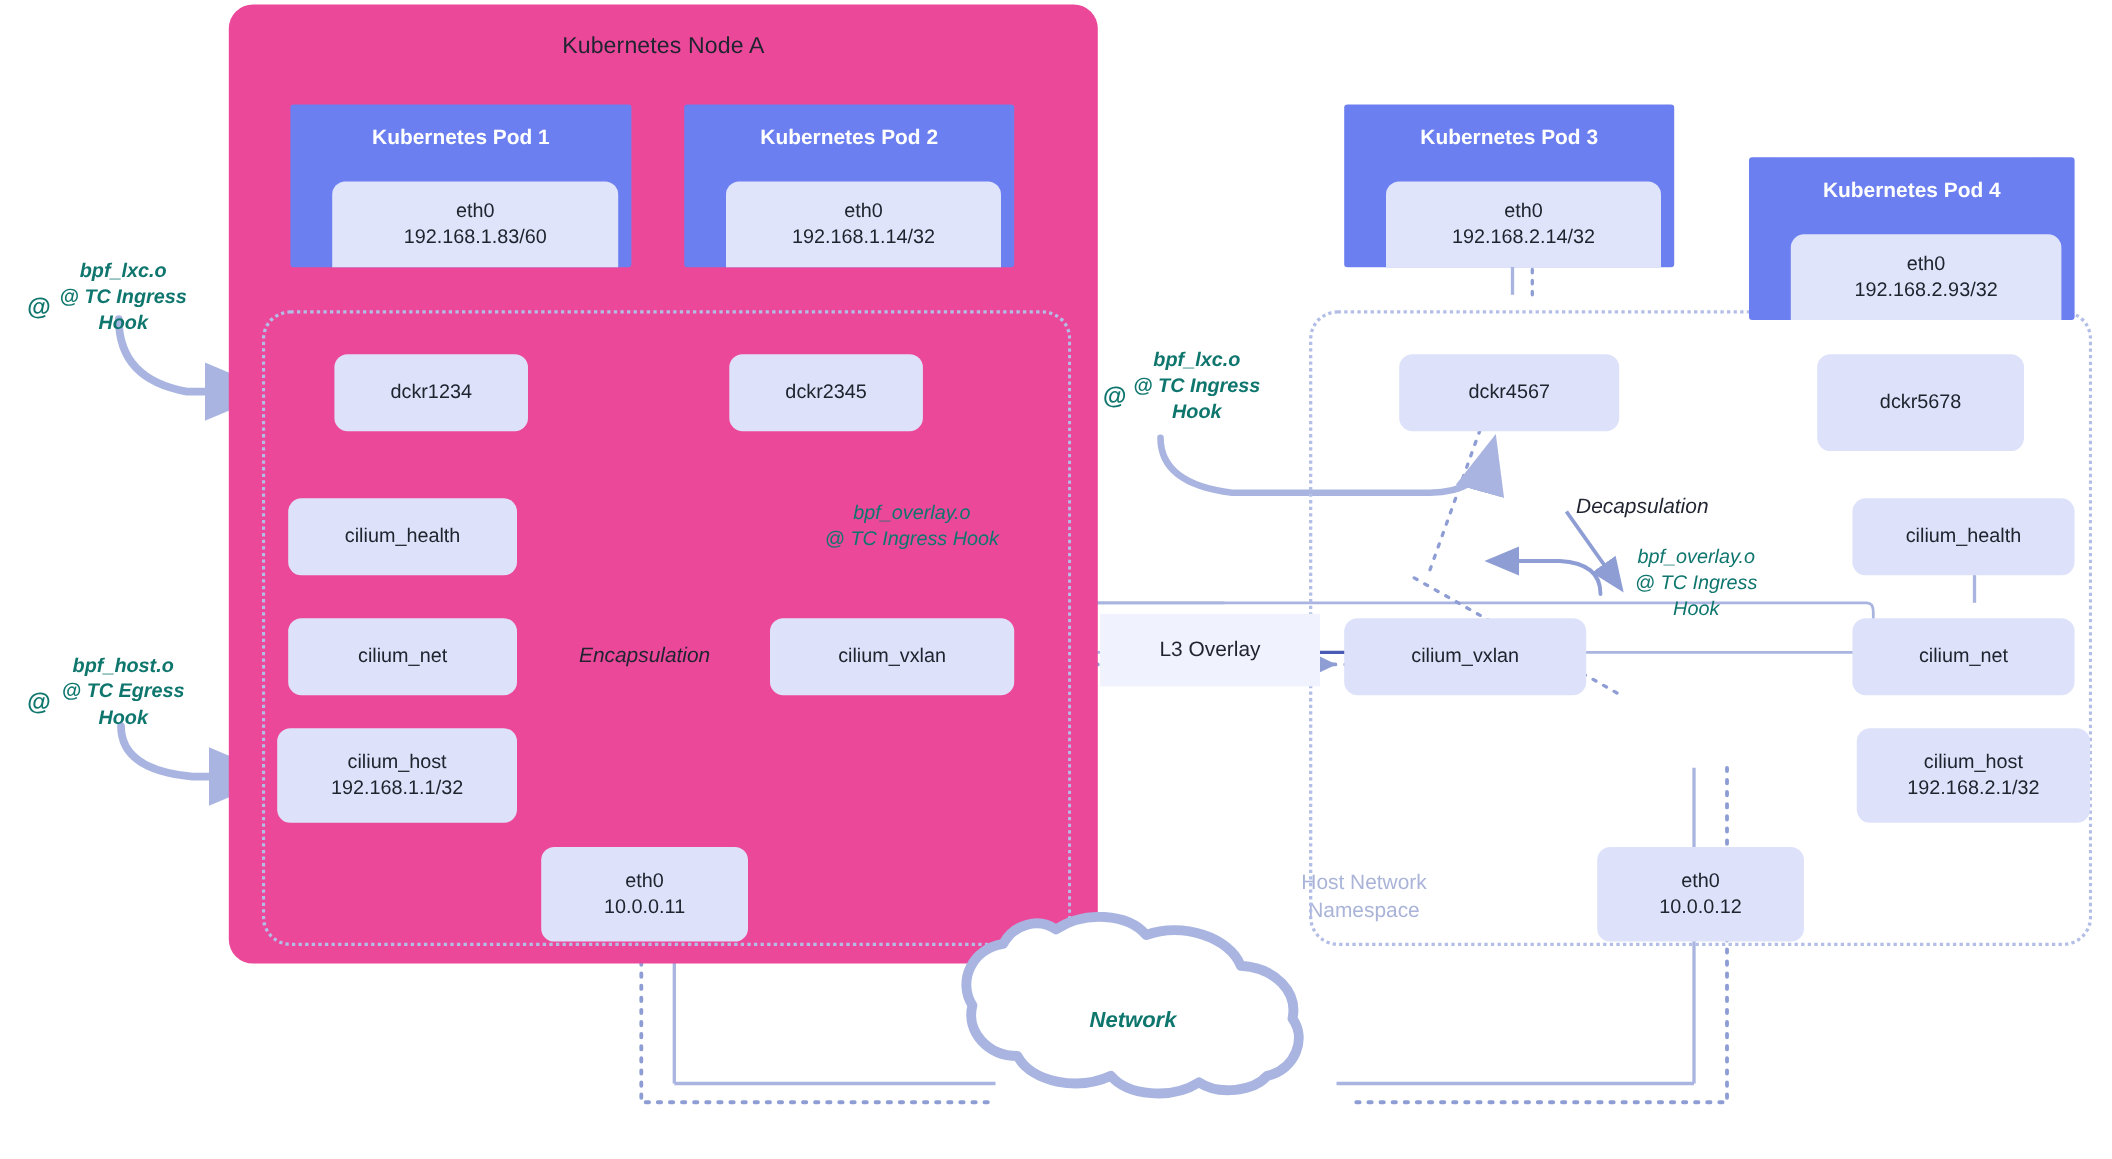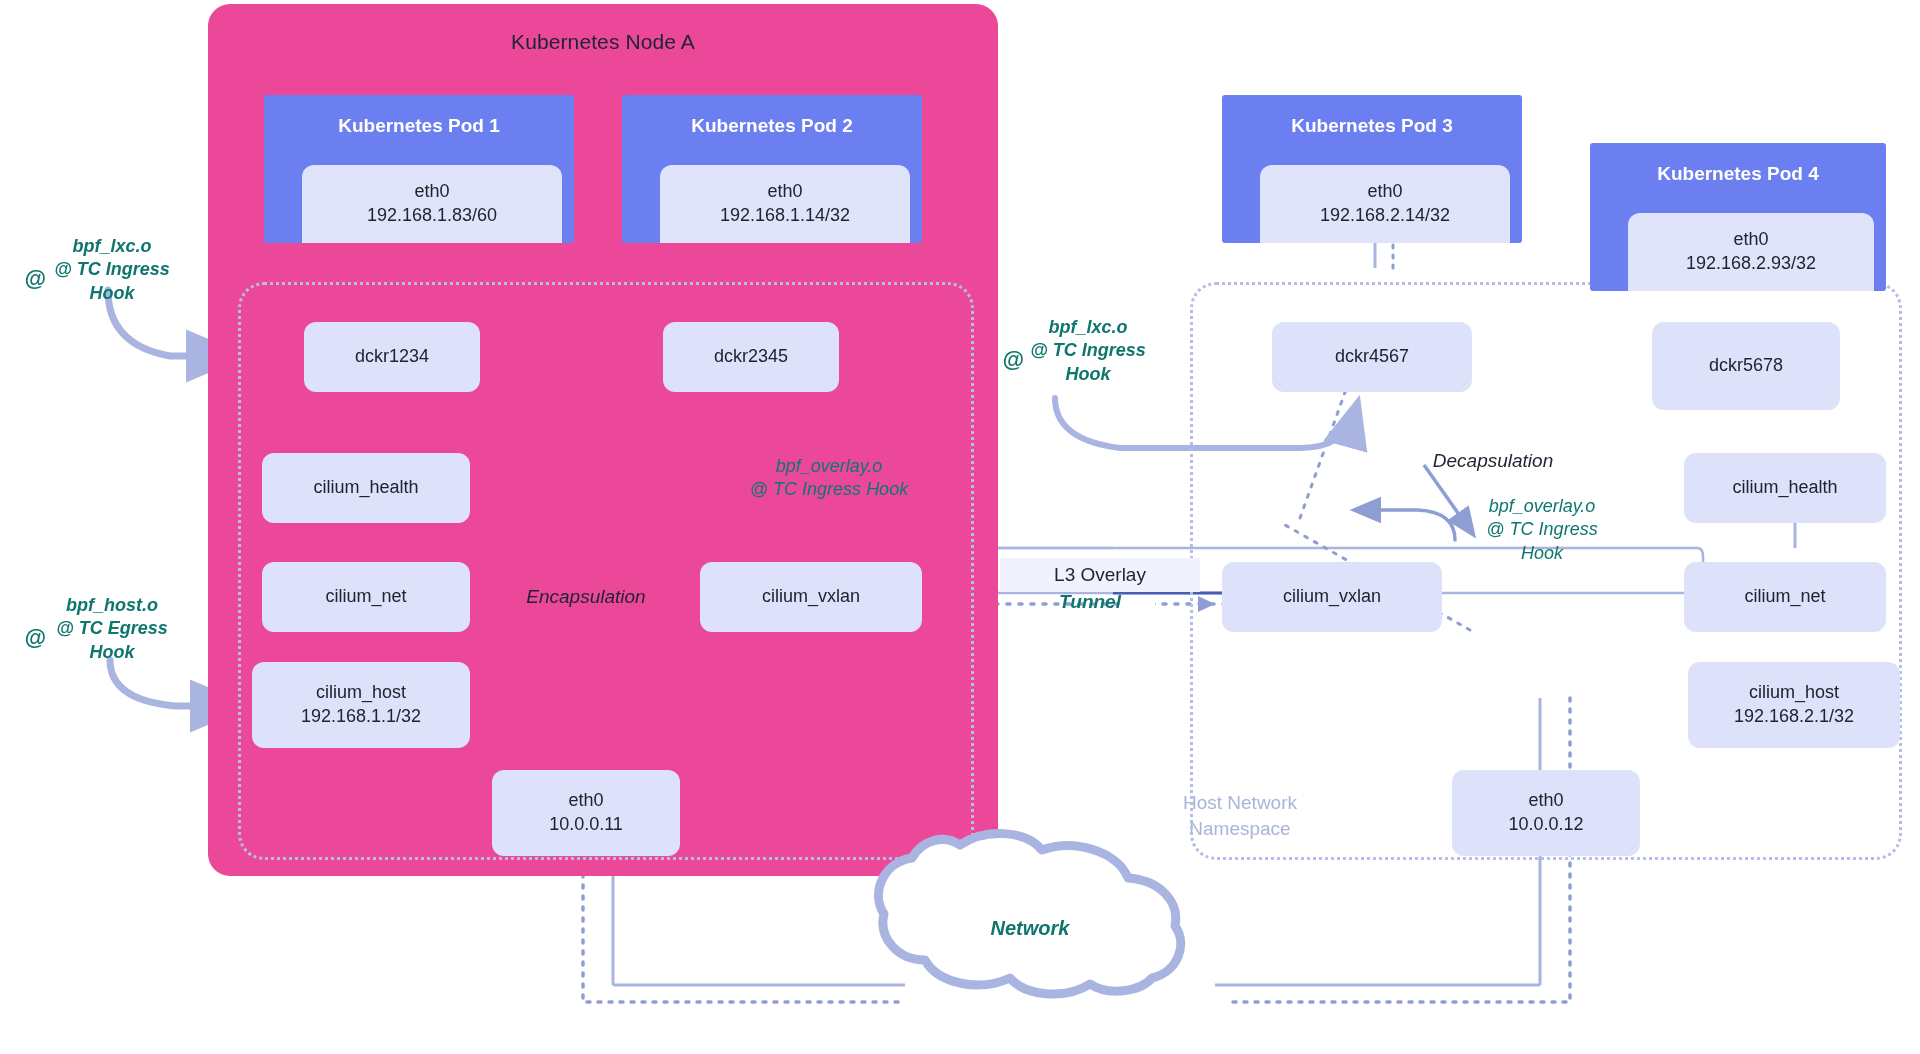--- a/index.html
+++ b/index.html
@@ -395,21 +395,21 @@
   <div class="label-italic" style="left:496px; top:586px; width:180px;">Encapsulation</div>
 
   <div class="label-italic" style="left:1398px; top:450px; width:190px;">Decapsulation</div>
 
   <div class="anno light" style="left:1452px; top:495px; width:180px;">bpf_overlay.o
 @ TC Ingress
 Hook</div>
 
   <div class="anno" style="left:1030px; top:590px; width:120px; font-size:19px;">Tunnel</div>
 
-  <div class="label-plain" style="left:1000px; top:558px; width:200px; background:#f0f3fd; padding:6px 0;">L3 Overlay</div>
+  <div class="label-plain" style="left:1000px; top:558px; width:200px; background:#f0f3fd; padding:22px 0;">L3 Overlay</div>
 
   <svg class="layer over" viewBox="0 0 1920 1054">
     <g>
       <path d="M 960 915
                C 985 898 1025 900 1042 920
                C 1075 908 1118 922 1128 948
                C 1160 950 1180 972 1175 996
                C 1188 1014 1178 1042 1152 1048
                C 1140 1062 1108 1066 1090 1054
                C 1065 1070 1025 1066 1010 1048

